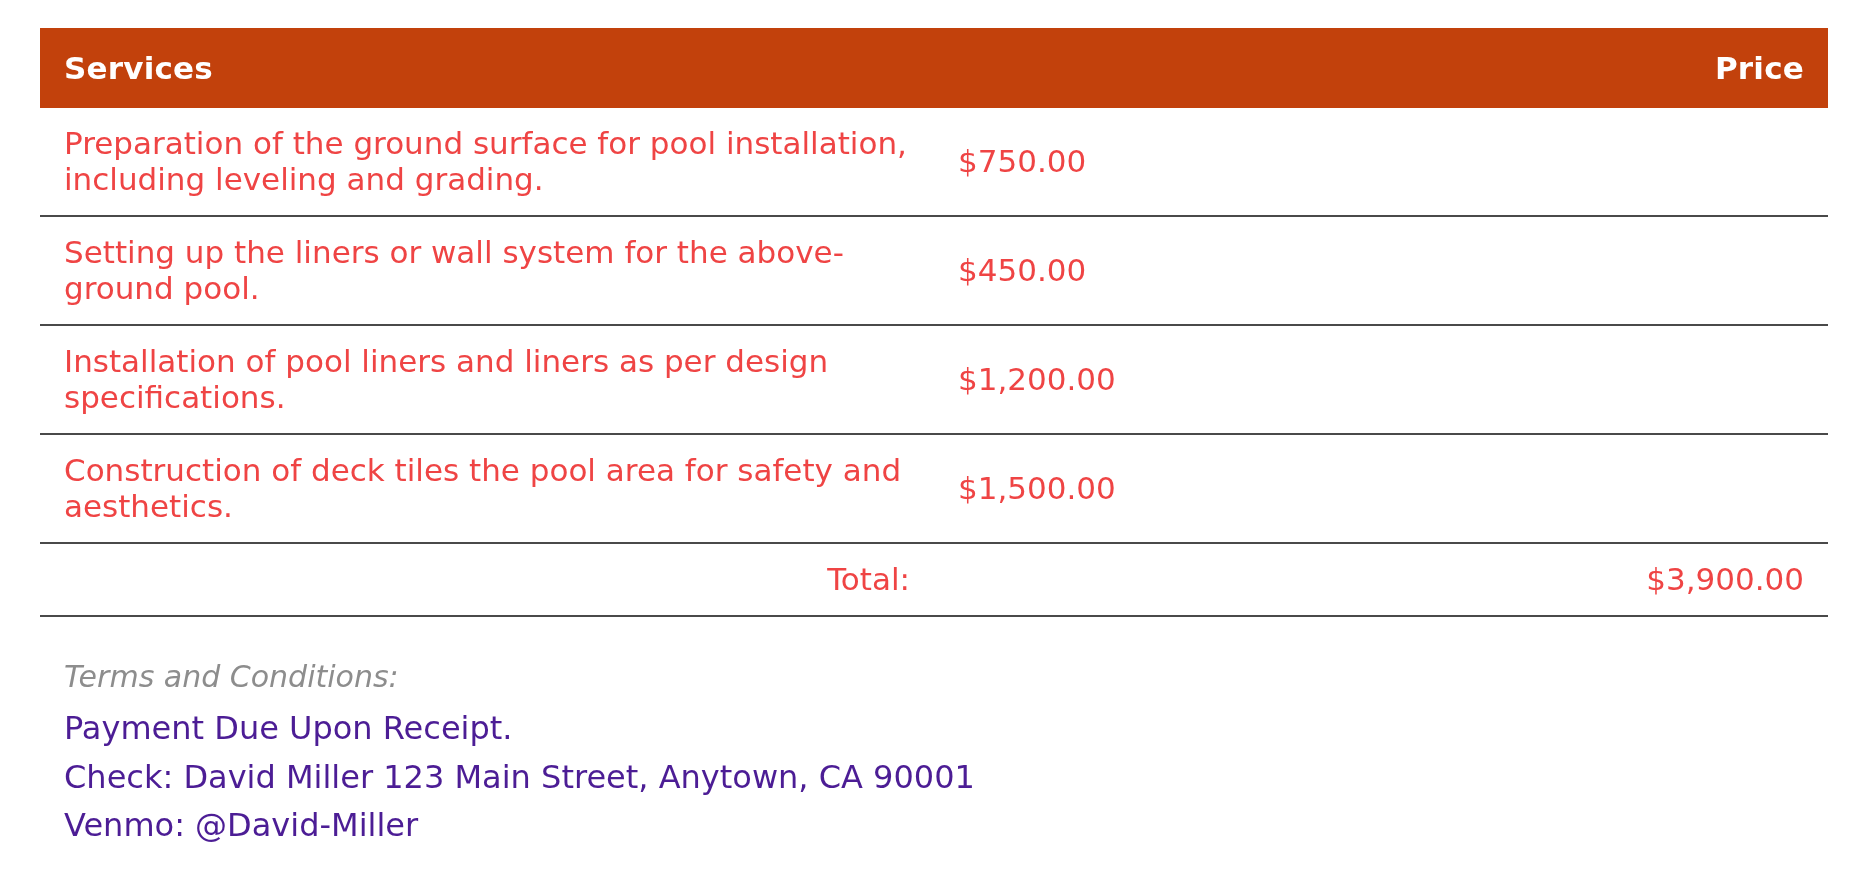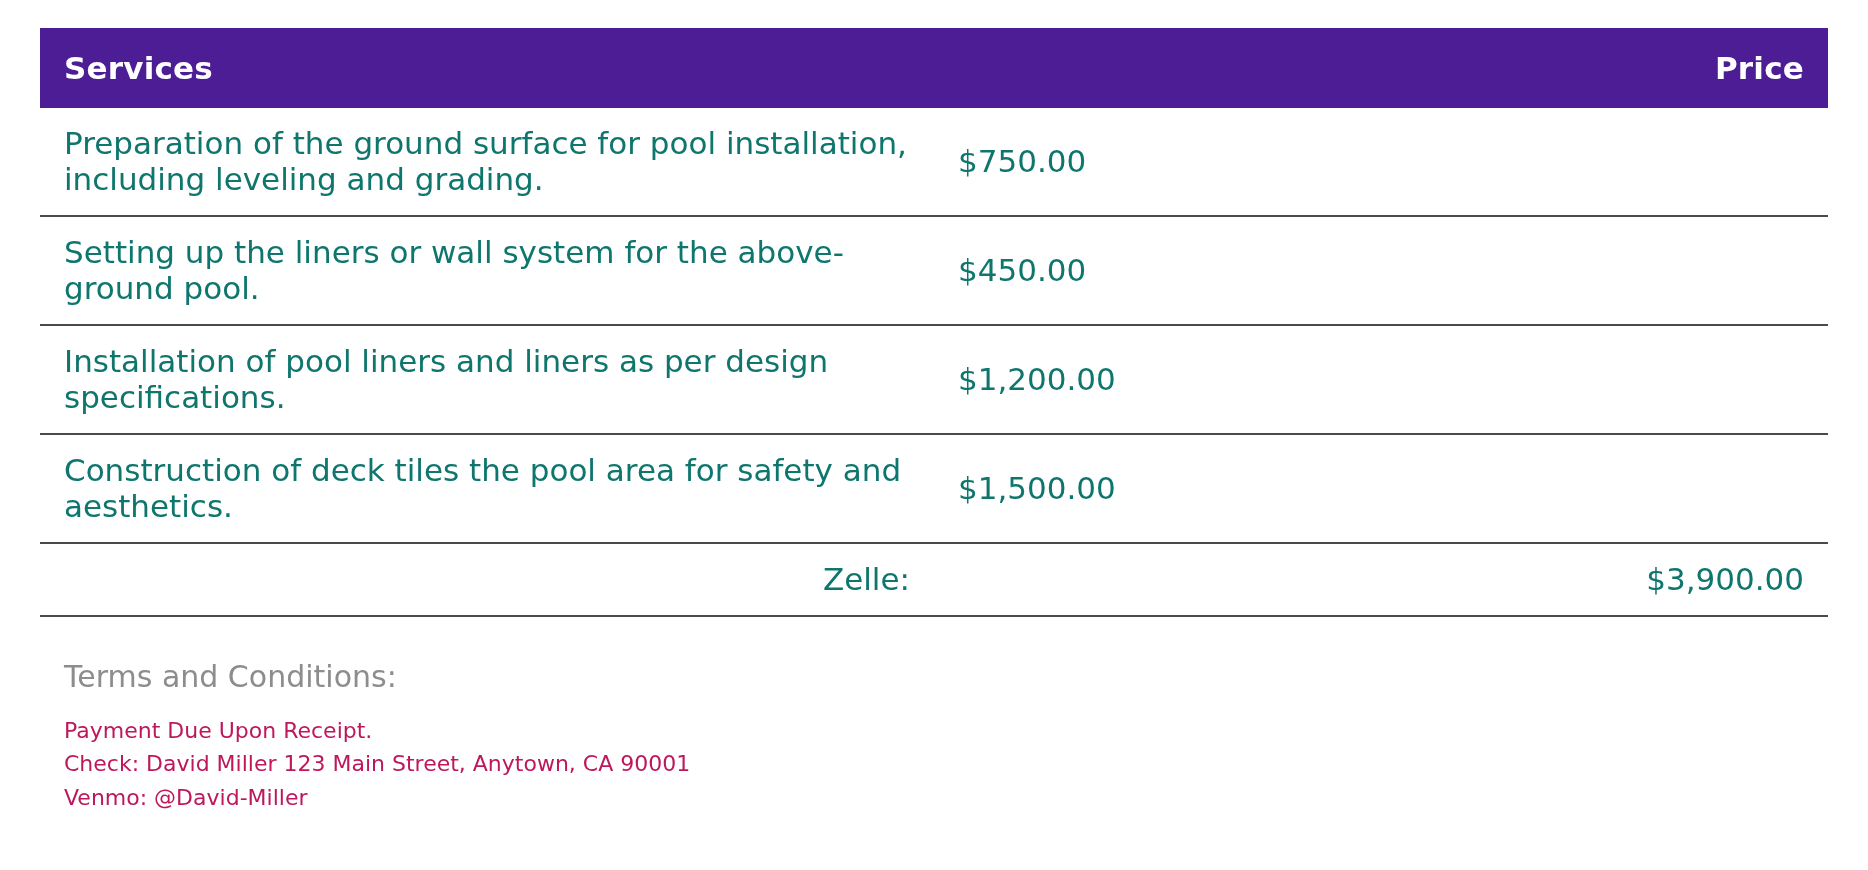--- a/index.html
+++ b/index.html
@@ -18,39 +18,39 @@
     padding: 28px 40px 0 40px;
     box-sizing: border-box;
     width: 1868px;
   }
   table.invoice {
     width: 100%;
     border-collapse: collapse;
     table-layout: fixed;
   }
   table.invoice thead th {
-    background: #4c1d95;
+    background: #c2410c;
     color: #ffffff;
     font-size: 31px;
     font-weight: bold;
     padding: 22px 24px;
     letter-spacing: 0.2px;
   }
   th.services-head {
     text-align: left;
   }
   th.price-head {
     text-align: right;
   }
   table.invoice tbody td {
     font-size: 31px;
     font-weight: normal;
     padding: 17px 24px 18px 24px;
     border-bottom: 2px solid #4a4a4a;
-    color: #0f766e;
+    color: #ef4444;
     vertical-align: middle;
   }
   td.desc {
     text-align: left;
   }
   td.price {
     text-align: left;
     white-space: nowrap;
     width: 260px;
   }
@@ -68,25 +68,26 @@
     text-align: right;
     white-space: nowrap;
   }
   .terms {
     margin-top: 42px;
     padding: 0 24px;
   }
   .terms-title {
     font-size: 30px;
     color: #8d8d8d;
-    margin-bottom: 20px;
+    margin-bottom: 10px;
+    font-style: italic;
   }
   .terms-line {
-    font-size: 22px;
-    color: #be185d;
+    font-size: 32px;
+    color: #4c1d95;
     line-height: 1.52;
   }
 </style>
 </head>
 <body>
 
 <div class="page">
 
   <table class="invoice">
     <thead>
@@ -106,21 +107,21 @@
       </tr>
       <tr>
         <td class="desc">Installation of pool liners and liners as per design specifications.</td>
         <td class="price">$1,200.00</td>
       </tr>
       <tr>
         <td class="desc">Construction of deck tiles the pool area for safety and aesthetics.</td>
         <td class="price">$1,500.00</td>
       </tr>
       <tr class="total-row">
-        <td class="total-label">Zelle:</td>
+        <td class="total-label">Total:</td>
         <td class="total-value">$3,900.00</td>
       </tr>
     </tbody>
   </table>
 
   <div class="terms">
     <div class="terms-title">Terms and Conditions:</div>
     <div class="terms-line">Payment Due Upon Receipt.</div>
     <div class="terms-line">Check: David Miller 123 Main Street, Anytown, CA 90001</div>
     <div class="terms-line">Venmo: @David-Miller</div>

